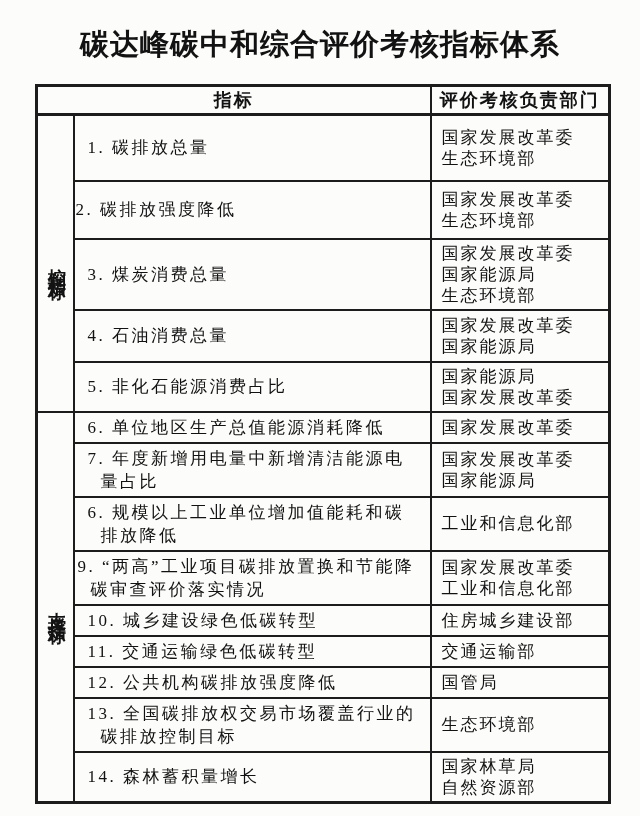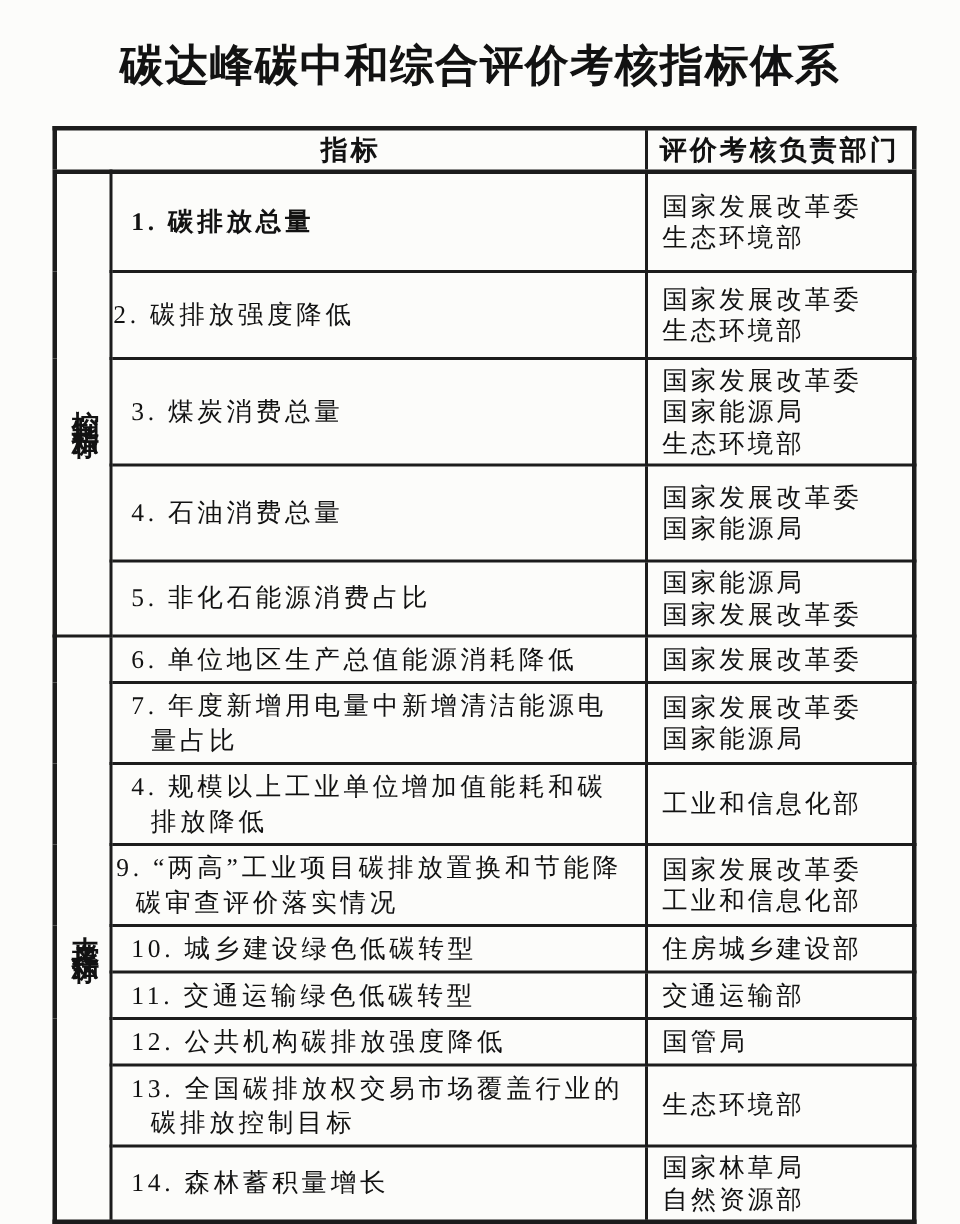--- a/index.html
+++ b/index.html
@@ -70,24 +70,24 @@
   }
   td.dept{
     width:179px;
     font-size:17px;
     letter-spacing:2px;
     line-height:21px;
     padding:3px 4px 3px 10px;
     text-align:left;
   }
   
-  tr.rh1 td.ind{height:66px;font-weight:bold;}
+  tr.rh1 td.ind{height:66px;}
   tr.rh2 td.ind{height:58px;padding-left:14px;}
   tr.rh3 td.ind{height:65px;margin-left:48px;}
-  tr.rh4 td.ind{height:64px;}
+  tr.rh4 td.ind{height:52px;}
   tr.rh5 td.ind{height:50px;}
   tr.rh6 td.ind{height:30px;margin-top:44px;}
   tr.rh7 td.ind{height:53px;}
   tr.rh8 td.ind{height:52px;}
   tr.rh9 td.ind{height:53px;padding-left:16px;}
   tr.rh10 td.ind{height:29px;}
   tr.rh11 td.ind{height:28px;}
   tr.rh12 td.ind{height:30px;border-radius:14px;}
   tr.rh13 td.ind{height:53px;}
   tr.rh14 td.ind{height:38px;}
@@ -163,21 +163,21 @@
         </td>
       </tr>
       <tr class="rh7">
         <td class="ind">7. 年度新增用电量中新增清洁能源电量占比</td>
         <td class="dept">
           <div>国家发展改革委</div>
           <div>国家能源局</div>
         </td>
       </tr>
       <tr class="rh8">
-        <td class="ind">4. 规模以上工业单位增加值能耗和碳排放降低</td>
+        <td class="ind">6. 规模以上工业单位增加值能耗和碳排放降低</td>
         <td class="dept">
           <div>工业和信息化部</div>
         </td>
       </tr>
       <tr class="rh9">
         <td class="ind">9. “两高”工业项目碳排放置换和节能降碳审查评价落实情况</td>
         <td class="dept">
           <div>国家发展改革委</div>
           <div>工业和信息化部</div>
         </td>

